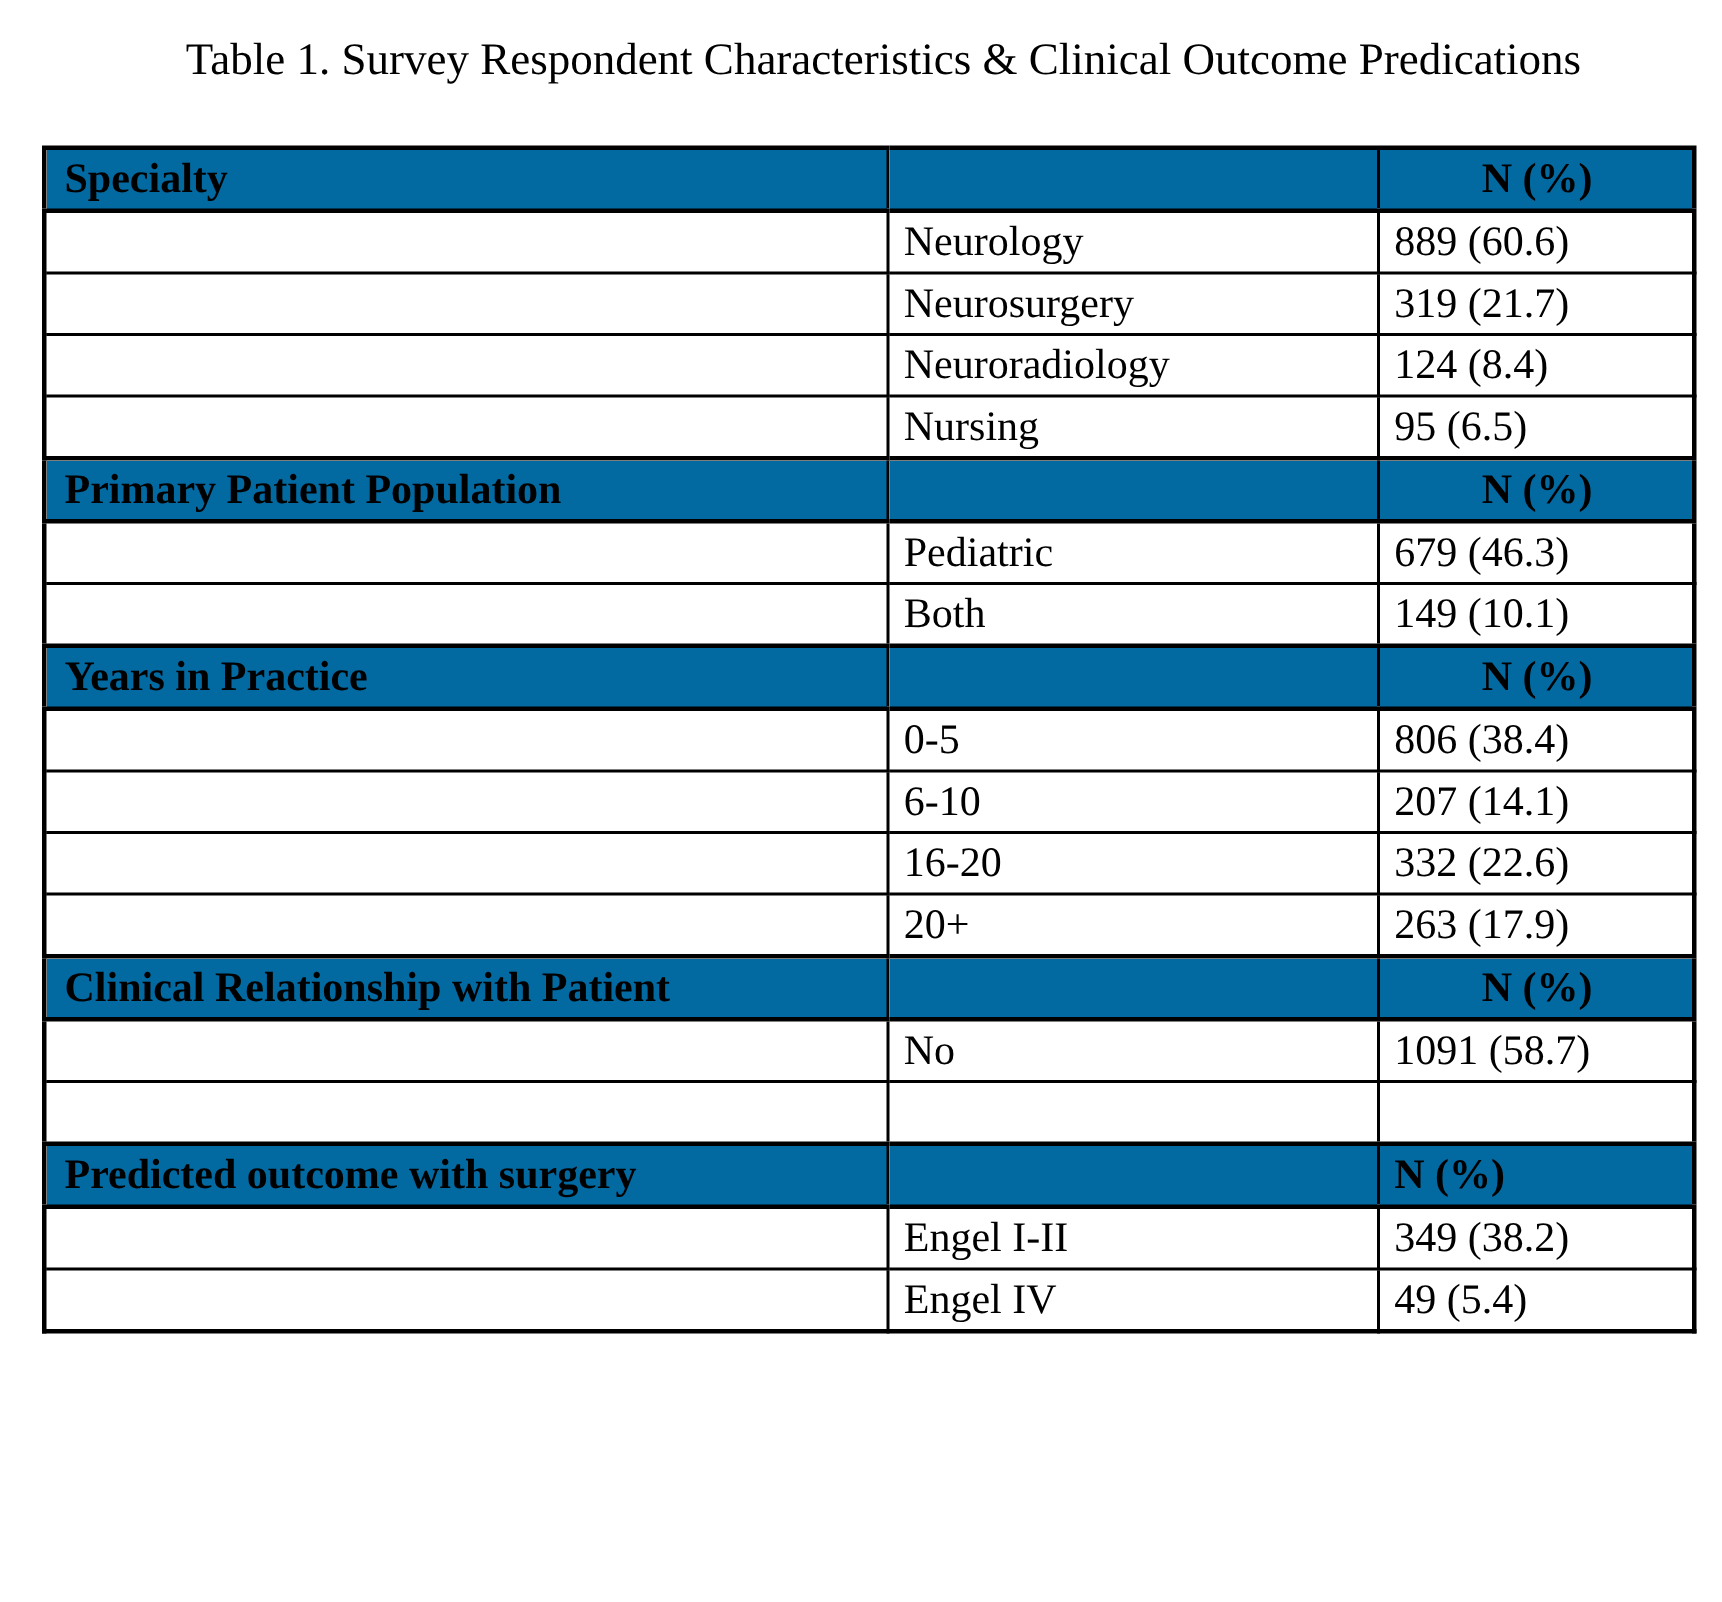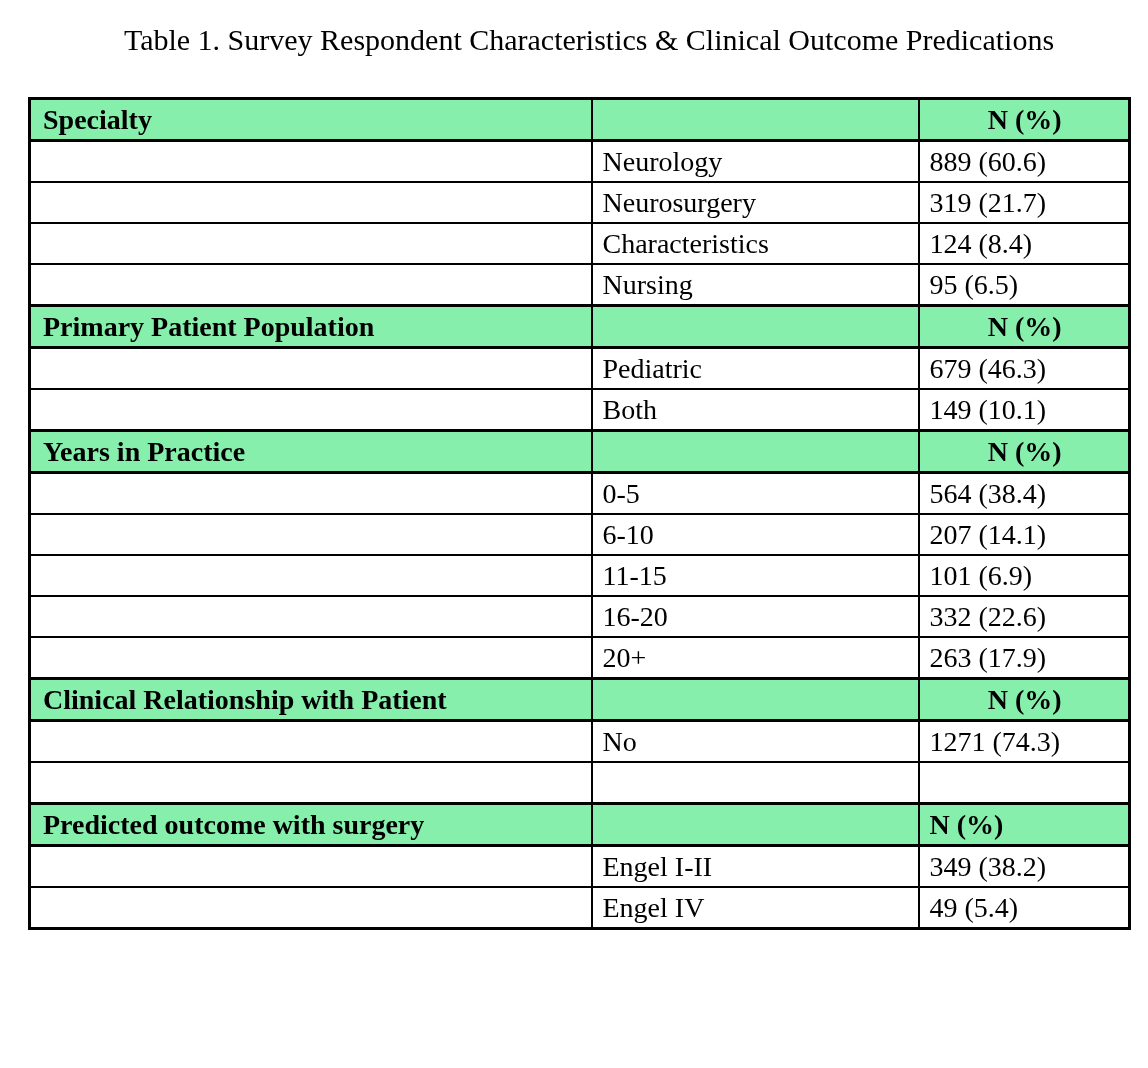--- a/index.html
+++ b/index.html
@@ -33,21 +33,21 @@
     border: 2px solid #000000;
     height: 37px;
     font-size: 28px;
     line-height: 30px;
     padding: 1px 8px 1px 10px;
     vertical-align: middle;
     overflow: hidden;
     white-space: nowrap;
   }
   tr.sec td {
-    background: #86efac;
+    background: #0369a1;
     font-weight: bold;
     border-top-width: 3px;
     border-bottom-width: 3px;
   }
   tr.sec td.sec-title { padding-left: 12px; }
   td.vh-center { text-align: center; }
   td.vh-left   { text-align: left; }
 </style>
 </head>
 <body>
@@ -72,21 +72,21 @@
       <td>Neurology</td>
       <td>889 (60.6)</td>
     </tr>
     <tr>
       <td></td>
       <td>Neurosurgery</td>
       <td>319 (21.7)</td>
     </tr>
     <tr>
       <td></td>
-      <td>Characteristics</td>
+      <td>Neuroradiology</td>
       <td>124 (8.4)</td>
     </tr>
     <tr>
       <td></td>
       <td>Nursing</td>
       <td>95 (6.5)</td>
     </tr>
 
     <tr class="sec">
       <td class="sec-title">Primary Patient Population</td>
@@ -105,52 +105,47 @@
     </tr>
 
     <tr class="sec">
       <td class="sec-title">Years in Practice</td>
       <td></td>
       <td class="vh-center">N (%)</td>
     </tr>
     <tr>
       <td></td>
       <td>0-5</td>
-      <td>564 (38.4)</td>
+      <td>806 (38.4)</td>
     </tr>
     <tr>
       <td></td>
       <td>6-10</td>
       <td>207 (14.1)</td>
-    </tr>
-    <tr>
-      <td></td>
-      <td>11-15</td>
-      <td>101 (6.9)</td>
     </tr>
     <tr>
       <td></td>
       <td>16-20</td>
       <td>332 (22.6)</td>
     </tr>
     <tr>
       <td></td>
       <td>20+</td>
       <td>263 (17.9)</td>
     </tr>
 
     <tr class="sec">
       <td class="sec-title">Clinical Relationship with Patient</td>
       <td></td>
       <td class="vh-center">N (%)</td>
     </tr>
     <tr>
       <td></td>
       <td>No</td>
-      <td>1271 (74.3)</td>
+      <td>1091 (58.7)</td>
     </tr>
     <tr>
       <td></td>
       <td></td>
       <td></td>
     </tr>
 
     <tr class="sec">
       <td class="sec-title">Predicted outcome with surgery</td>
       <td></td>

